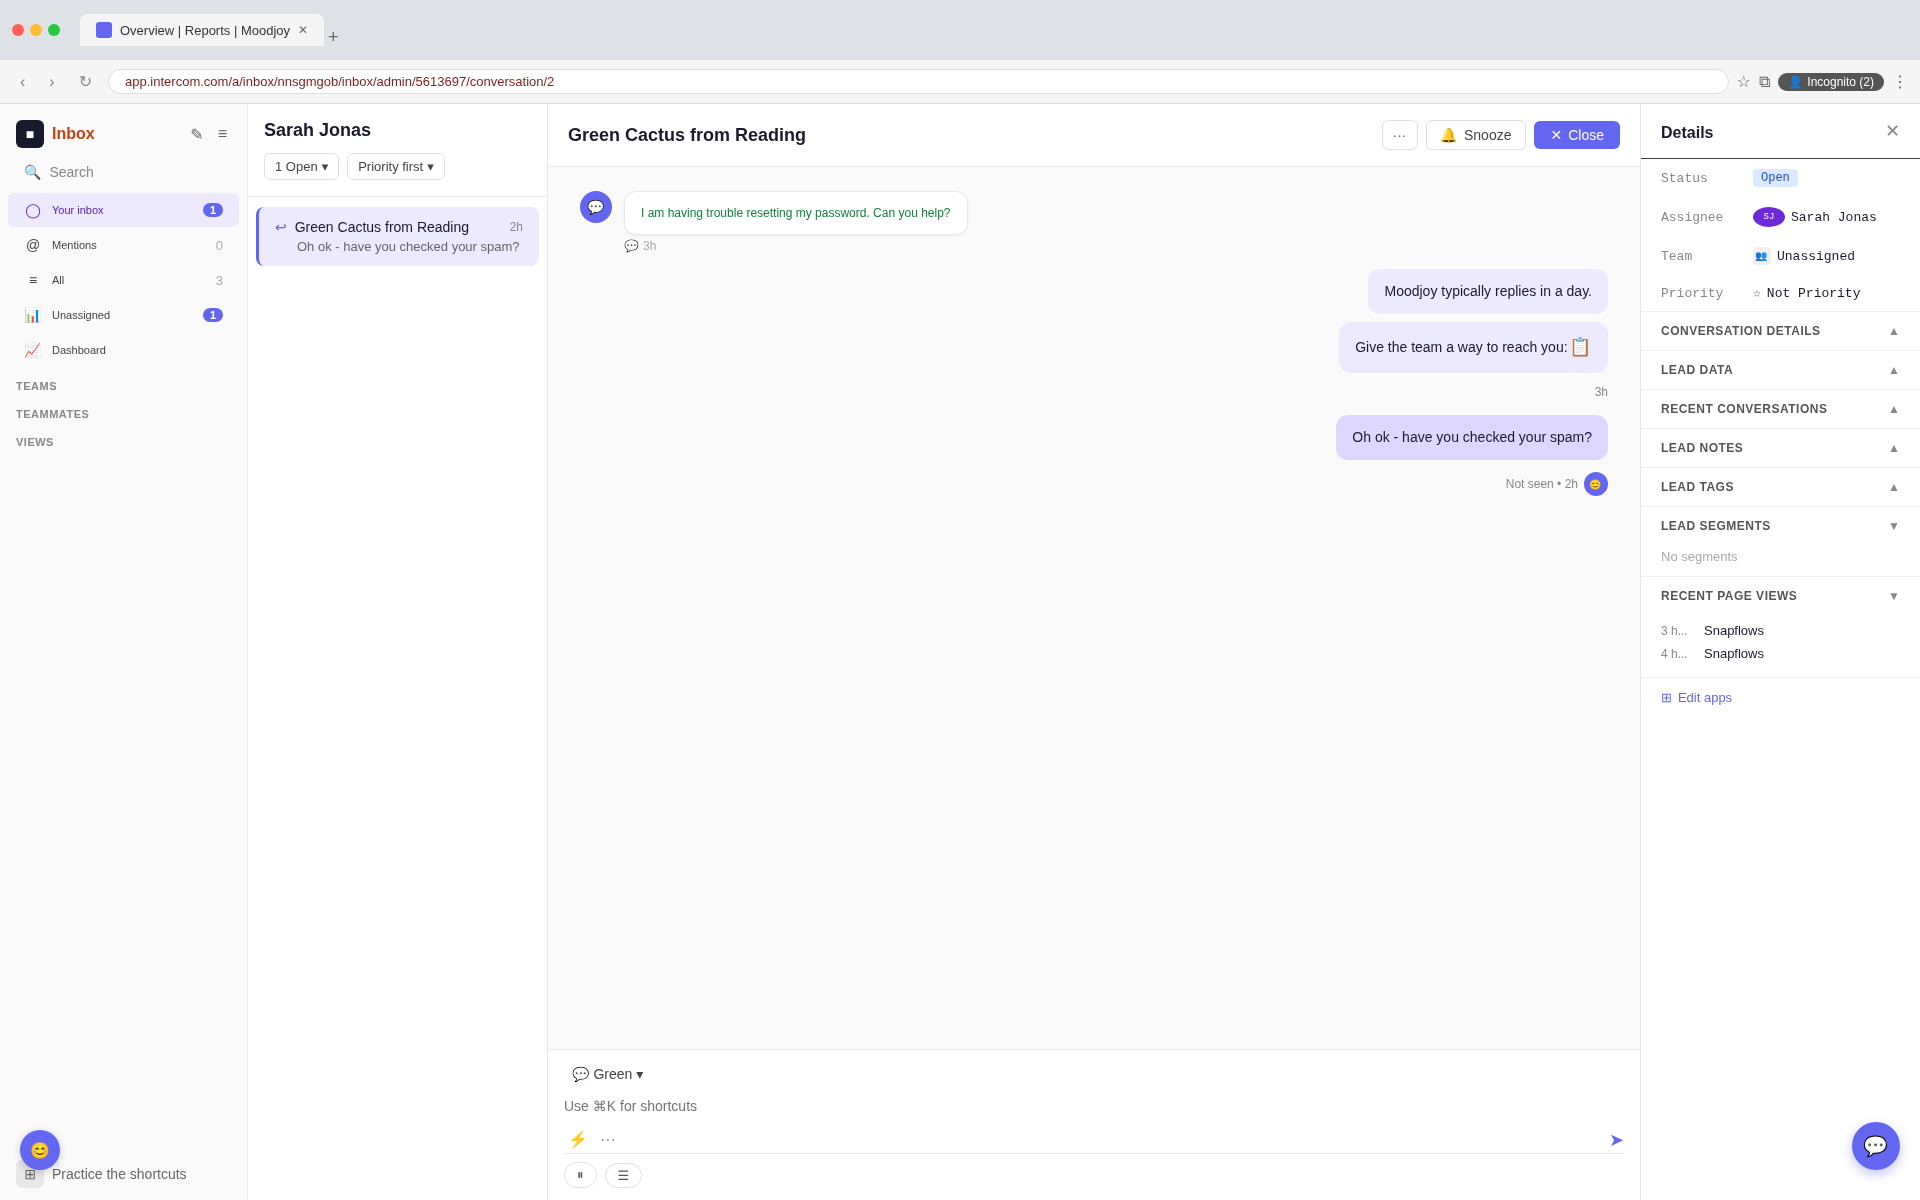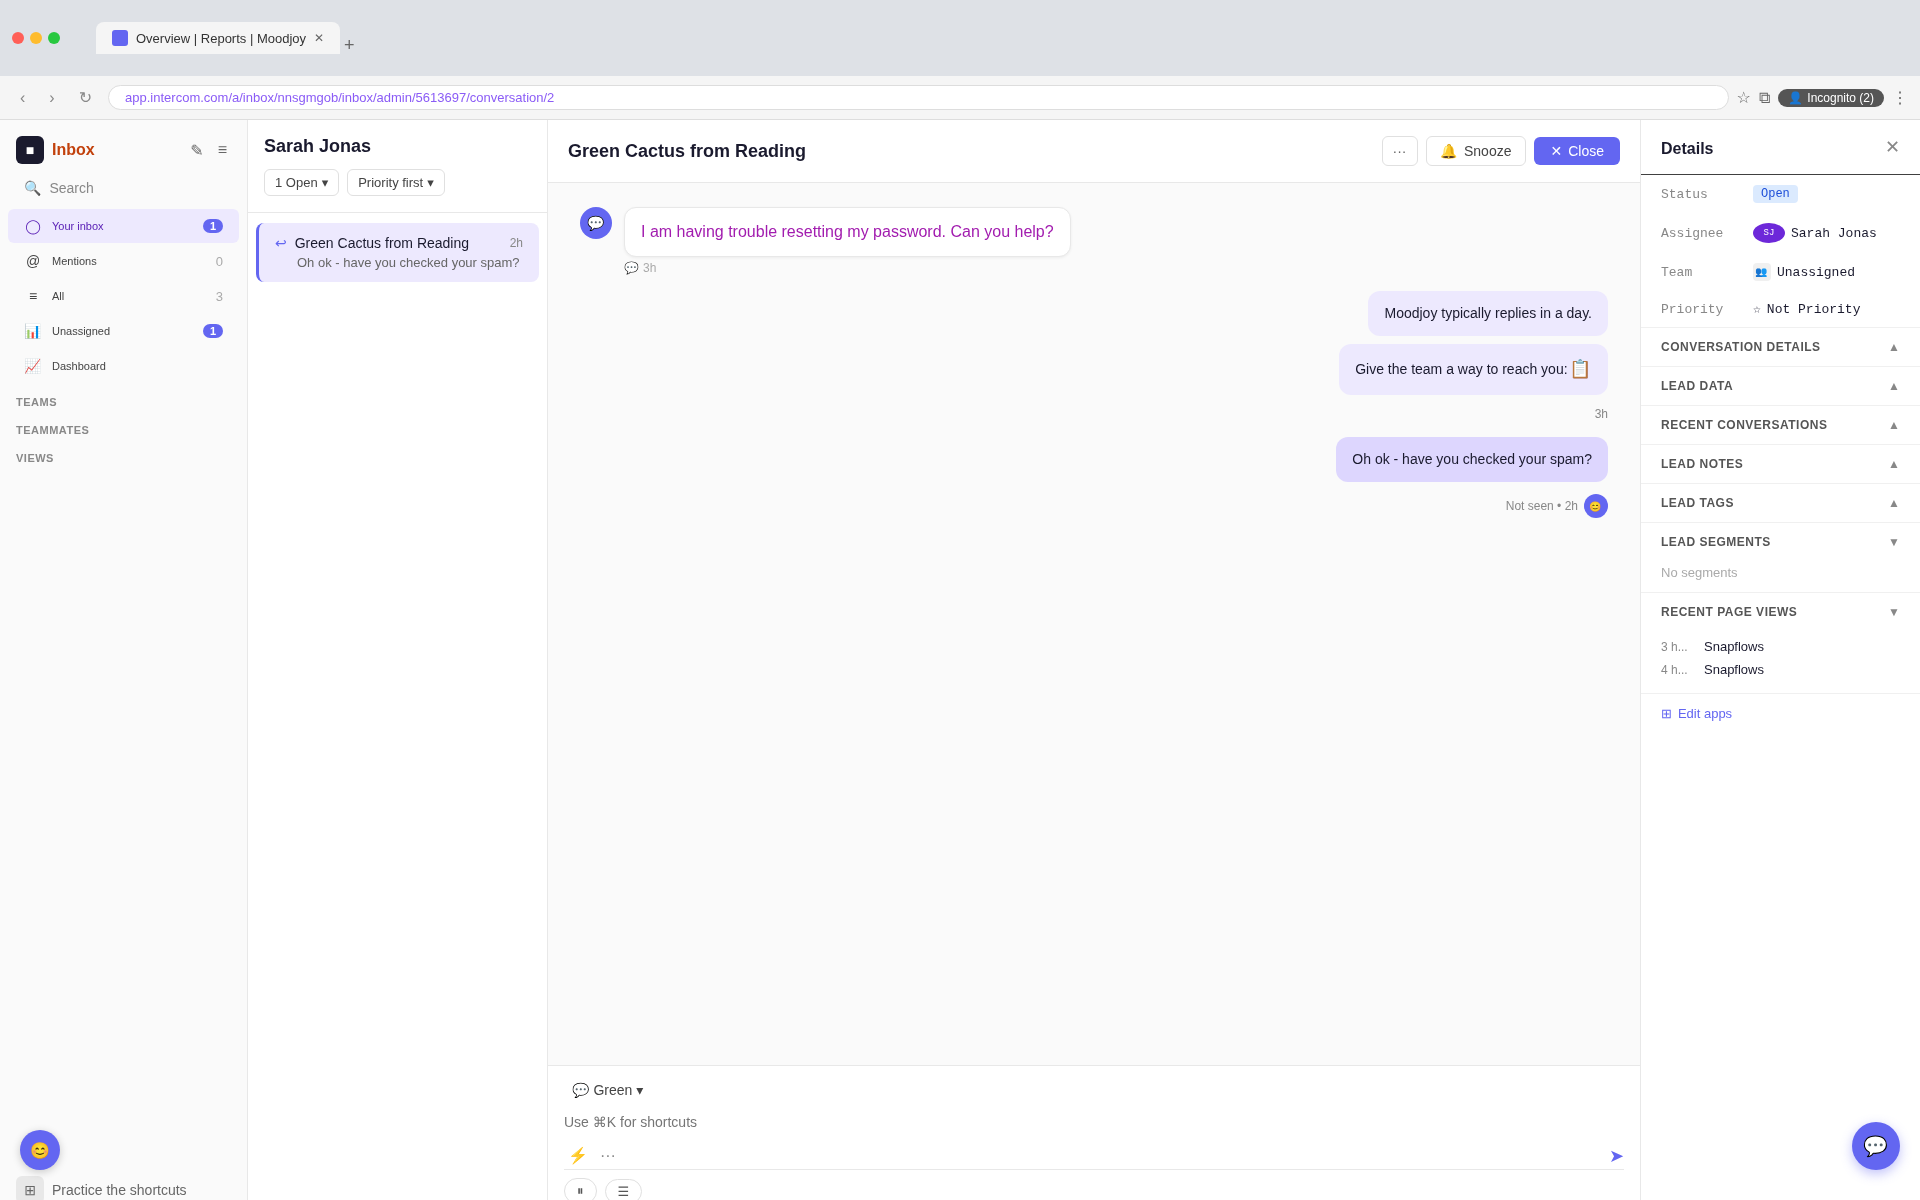--- a/index.html
+++ b/index.html
@@ -1,32 +1,32 @@
 <!DOCTYPE html>
 <html><head>
   <meta charset="utf-8">
   <style>
     * { box-sizing: border-box; margin: 0; padding: 0; }
     body { font-family: -apple-system, BlinkMacSystemFont, 'Segoe UI', sans-serif; font-size: 14px; background: #f5f5f5; overflow: hidden; }
 
     
-    .browser-chrome { background: #dee1e6; width: 1920px; height: 76px; display: flex; align-items: center; padding: 0 12px; gap: 24px; }
+    .browser-chrome { background: #dee1e6; width: 1920px; height: 60px; display: flex; align-items: center; padding: 0 12px; gap: 8px; }
     .browser-controls { display: flex; gap: 6px; align-items: center; }
     .browser-dot { width: 12px; height: 12px; border-radius: 50%; }
     .dot-red { background: #ff5f57; }
     .dot-yellow { background: #febc2e; }
     .dot-green { background: #28c840; }
     .tab-bar { display: flex; align-items: flex-end; margin-left: 12px; }
     .tab-active { background: #f5f5f5; border-radius: 8px 8px 0 0; padding: 8px 16px; display: flex; align-items: center; gap: 8px; font-size: 13px; color: #333; min-width: 200px; }
     .tab-icon { width: 16px; height: 16px; background: #6366f1; border-radius: 3px; flex-shrink: 0; }
     .tab-close { margin-left: auto; color: #666; cursor: pointer; font-size: 12px; }
     .tab-new { background: none; border: none; font-size: 18px; color: #666; margin-left: 4px; cursor: pointer; line-height: 1; }
     .nav-bar { background: #f5f5f5; height: 44px; display: flex; align-items: center; padding: 0 12px; gap: 8px; border-bottom: 1px solid #ddd; }
     .nav-btn { background: none; border: none; color: #888; cursor: pointer; padding: 4px 8px; font-size: 16px; border-radius: 4px; }
-    .address-bar { flex: 1; background: white; border: 1px solid #ddd; border-radius: 20px; padding: 4px 16px; font-size: 13px; color: #8b5cf6; display: flex; align-items: center; }
+    .address-bar { flex: 1; background: white; border: 1px solid #ddd; border-radius: 20px; padding: 4px 16px; font-size: 13px; color: #7f1d1d; display: flex; align-items: center; }
     .nav-icons { display: flex; gap: 8px; align-items: center; }
     .nav-icon-btn { background: none; border: none; color: #666; cursor: pointer; font-size: 16px; }
     .incognito-badge { background: #555; color: white; border-radius: 12px; padding: 2px 10px; font-size: 12px; display: flex; align-items: center; gap: 4px; }
 
     
     .app { display: flex; width: 1920px; height: calc(1200px - 104px); background: white; }
 
     
     .sidebar { width: 248px; background: #fafafa; border-right: 1px solid #e8e8e8; display: flex; flex-direction: column; flex-shrink: 0; }
     .sidebar-header { padding: 16px 16px 8px; display: flex; align-items: center; gap: 8px; }
@@ -66,21 +66,21 @@
     .conv-main-header { background: white; padding: 16px 20px; border-bottom: 1px solid #e8e8e8; display: flex; align-items: center; }
     .conv-main-title { font-size: 18px; font-weight: 600; color: #1a1a2e; flex: 1; }
     .conv-main-actions { display: flex; gap: 8px; align-items: center; }
     .btn-icon { background: none; border: 1px solid #e0e0e0; border-radius: 6px; padding: 6px 10px; cursor: pointer; color: #666; font-size: 14px; }
     .btn-snooze { background: white; border: 1px solid #e0e0e0; border-radius: 6px; padding: 6px 14px; cursor: pointer; color: #444; font-size: 14px; display: flex; align-items: center; gap: 6px; }
     .btn-close { background: #6366f1; border: none; border-radius: 6px; padding: 6px 16px; cursor: pointer; color: white; font-size: 14px; display: flex; align-items: center; gap: 6px; font-weight: 500; }
     .conv-messages { flex: 1; overflow-y: auto; padding: 24px 32px; display: flex; flex-direction: column; gap: 16px; }
     .msg-customer { display: flex; align-items: flex-start; gap: 12px; }
     .msg-avatar { width: 32px; height: 32px; border-radius: 50%; background: #6366f1; display: flex; align-items: center; justify-content: center; color: white; font-size: 14px; flex-shrink: 0; }
     .msg-bubble-customer { background: white; border: 1px solid #e8e8e8; border-radius: 12px; padding: 12px 16px; max-width: 460px; box-shadow: 0 1px 3px rgba(0,0,0,0.06); }
-    .msg-bubble-customer p { color: #a21caf; font-size: 16px; line-height: 1.5; }
+    .msg-bubble-customer p { color: #15803d; font-size: 12px; line-height: 1.5; }
     .msg-time { font-size: 12px; color: #aaa; margin-top: 4px; display: flex; align-items: center; gap: 4px; }
     .msg-agent-group { display: flex; flex-direction: column; gap: 8px; align-items: flex-end; }
     .msg-bubble-agent { background: #ede9fe; border-radius: 12px; padding: 12px 16px; max-width: 420px; color: #1a1a2e; font-size: 14px; line-height: 1.5; }
     .msg-bubble-agent-last { background: #ddd6fe; border-radius: 12px; padding: 12px 16px; max-width: 420px; color: #1a1a2e; font-size: 14px; line-height: 1.5; position: relative; }
     .msg-agent-meta { display: flex; align-items: center; gap: 6px; justify-content: flex-end; margin-top: 4px; }
     .msg-agent-avatar { width: 24px; height: 24px; border-radius: 50%; background: #6366f1; display: flex; align-items: center; justify-content: center; color: white; font-size: 10px; }
     .msg-seen-info { font-size: 12px; color: #888; }
     .conv-compose { background: white; border-top: 1px solid #e8e8e8; padding: 12px 16px; }
     .compose-header { display: flex; align-items: center; gap: 8px; margin-bottom: 8px; }
     .compose-mode-btn { display: flex; align-items: center; gap: 4px; background: none; border: none; cursor: pointer; color: #444; font-size: 14px; font-weight: 500; padding: 4px 8px; border-radius: 4px; }

